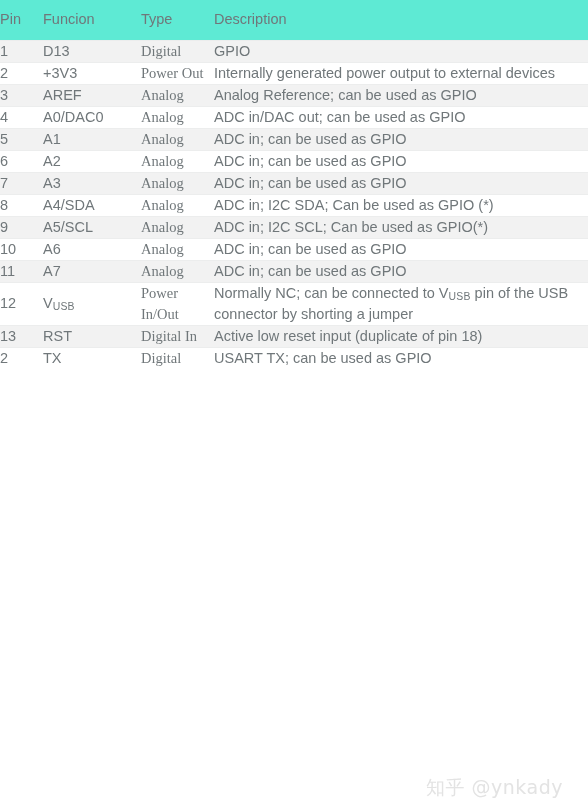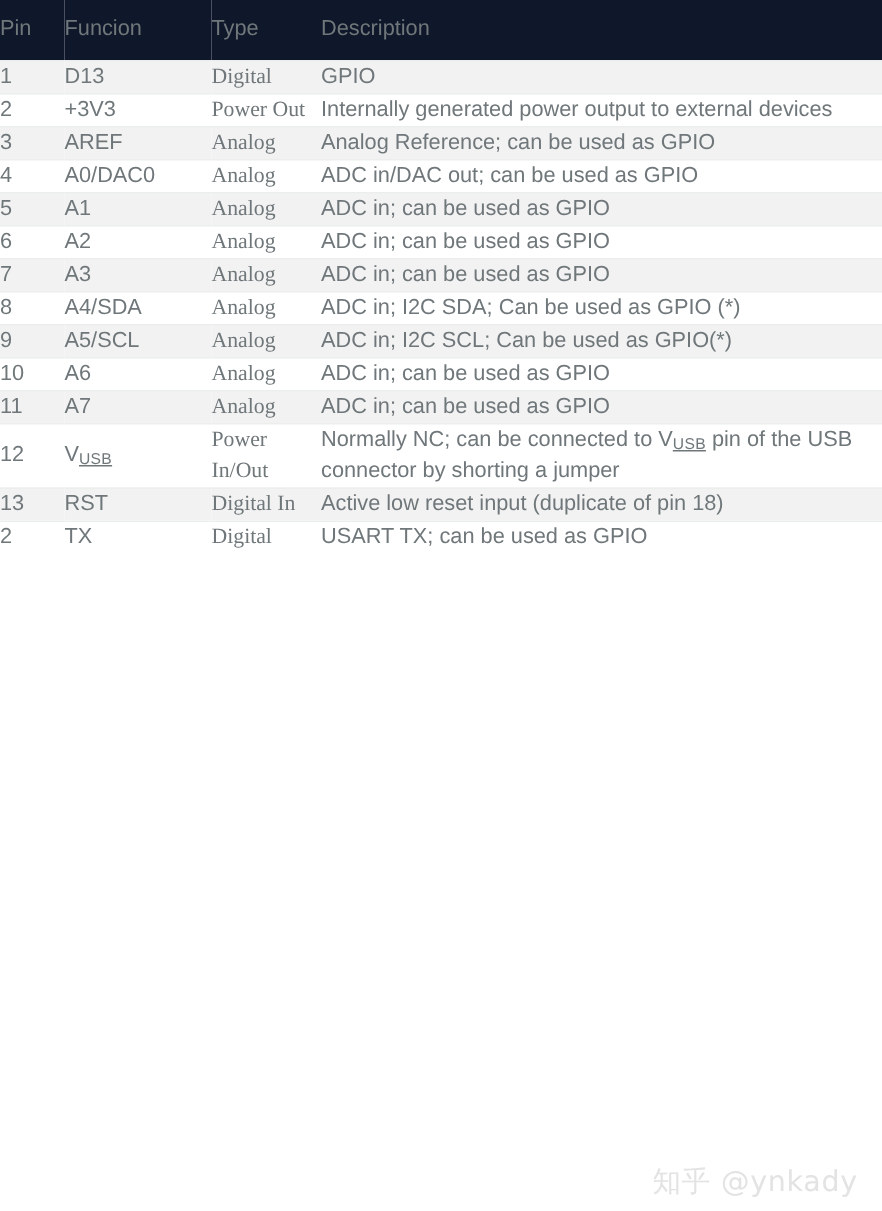--- a/index.html
+++ b/index.html
@@ -35,21 +35,21 @@
     vertical-align: middle;
     color: #70777a;
     font-size: 14.5px;
     line-height: 21px;
     font-weight: 400;
     padding: 0;
     border: 0;
   }
 
   
-  thead tr { height: 40px; background: #0f172a; }
+  thead tr { height: 40px; background: #5eead4; }
   thead th {
     color: #737a7d;
     font-weight: 400;
     font-size: 14.5px;
     padding-bottom: 2px;
   }
   thead th.h-pin  { padding-left: 14px; }
   thead th.h-func { padding-left: 14px; }
   thead th.h-type { padding-left: 0px;  }
   thead th.h-desc { padding-left: 0px;  }
@@ -67,26 +67,25 @@
   
   tbody td { padding-top: 11px; padding-bottom: 11px; }
 
   sub {
     font-size: 0.72em;
     line-height: 0;
     vertical-align: baseline;
     position: relative;
     bottom: -0.22em;
     letter-spacing: 0.2px;
-    text-decoration: underline;
   }
 
   .wm {
     position: absolute;
-    right: 16px;
+    right: 25px;
     bottom: 6px;
     font-size: 19px;
     color: #e3e3e3;
     letter-spacing: 0.5px;
     white-space: nowrap;
     pointer-events: none;
     user-select: none;
     font-family: "DejaVu Sans", sans-serif;
   }
 </style>

